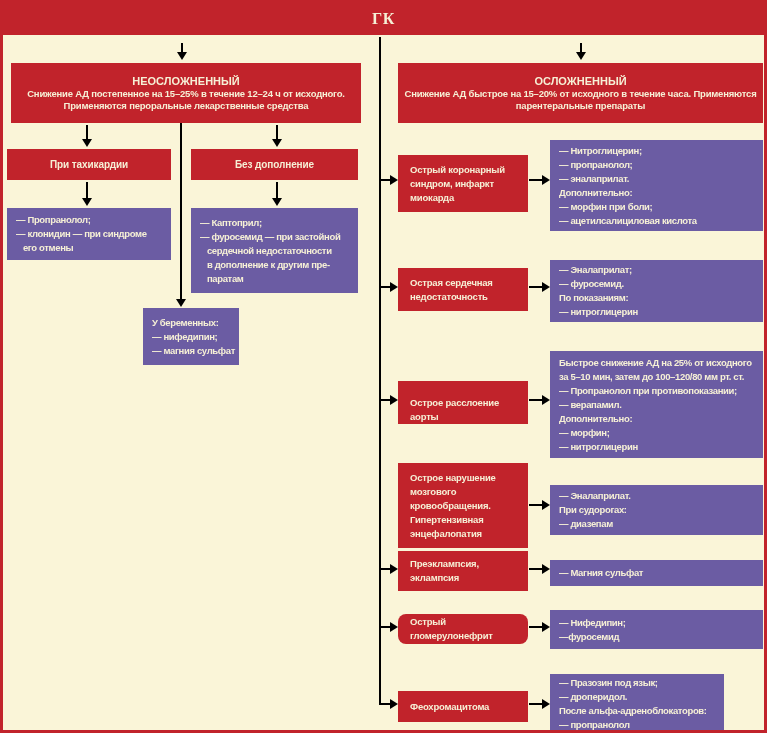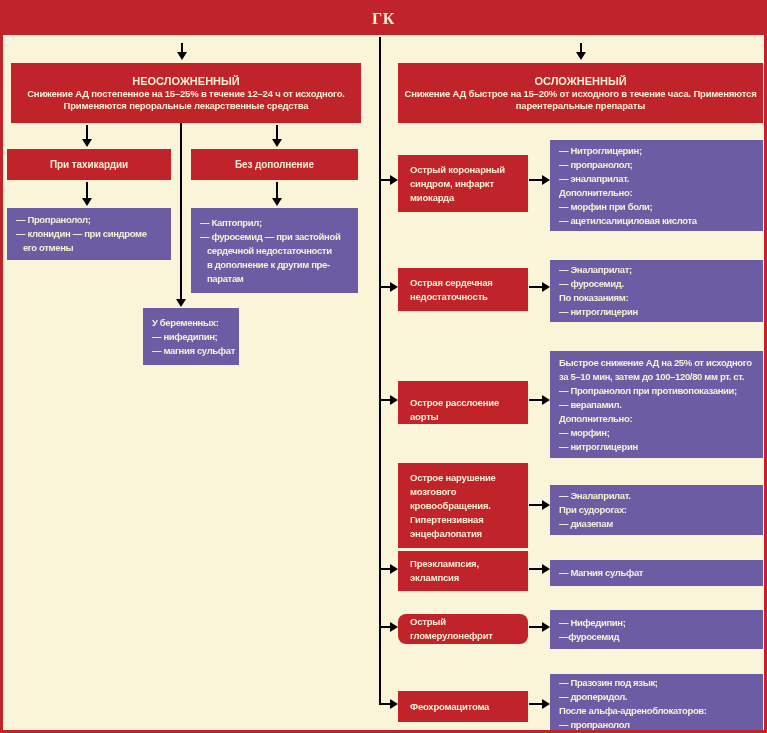--- a/index.html
+++ b/index.html
@@ -187,20 +187,20 @@
 При судорогах:
 — диазепам</div>
   </div>
   <div class="purple-box treat" style="left:547px;top:557px;width:213px;height:26px;">
     <div class="box-text">— Магния сульфат</div>
   </div>
   <div class="purple-box treat" style="left:547px;top:607px;width:213px;height:39px;">
     <div class="box-text">— Нифедипин;
 —фуросемид</div>
   </div>
-  <div class="purple-box treat" style="left:547px;top:671px;width:213px;height:59px;">
+  <div class="purple-box treat" style="left:547px;top:671px;width:174px;height:59px;">
     <div class="box-text">— Празозин под язык;
 — дроперидол.
 После альфа-адреноблокаторов:
 — пропранолол</div>
   </div>
 
 </div>
 
 </body></html>

